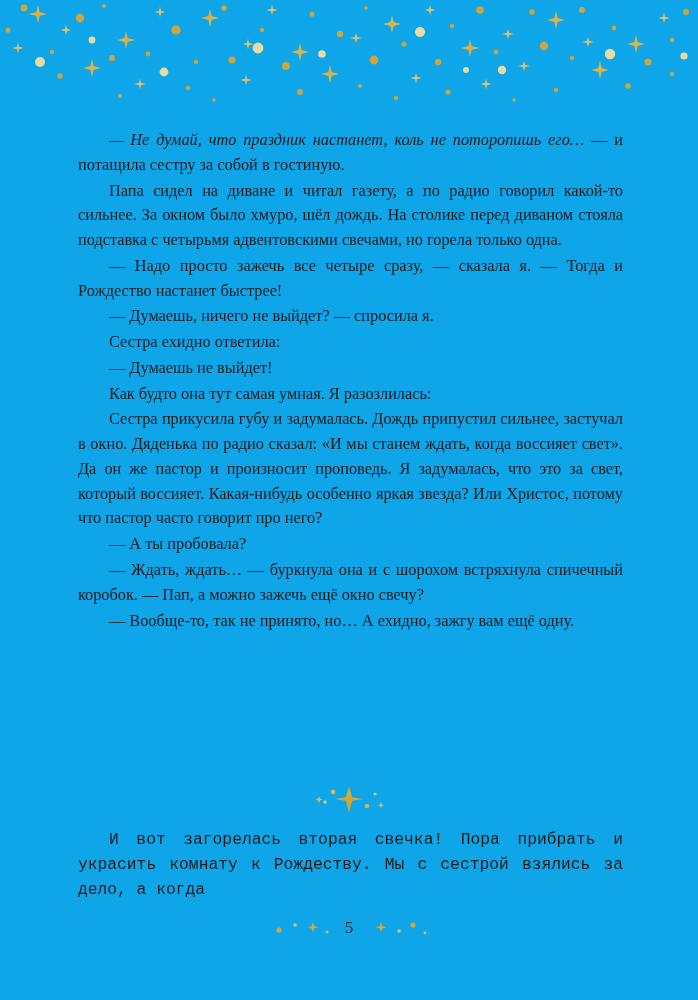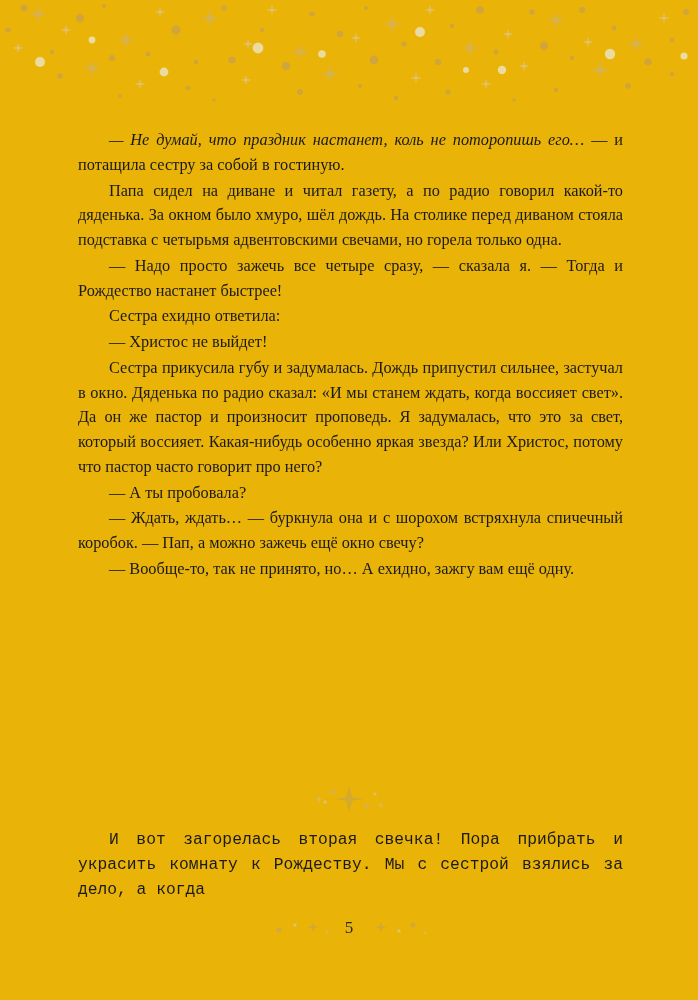--- a/index.html
+++ b/index.html
@@ -11,21 +11,21 @@
     width: 698px;
     height: 1000px;
     overflow: hidden;
     font-family: "Liberation Serif", serif;
     color: #1a1a1a;
   }
   .page {
     position: relative;
     width: 698px;
     height: 1000px;
-    background: #eab308;
+    background: #0ea5e9;
   }
 
   
   .confetti {
     position: absolute;
     left: 0;
     top: 0;
     width: 698px;
     height: 120px;
     overflow: hidden;
@@ -203,24 +203,26 @@
         <circle cx="92" cy="40" r="3.4"></circle>
           <circle cx="466" cy="70" r="3"></circle>
       </g>
     </svg>
   </div>
 
   <div class="body-text">
     <p class="para italic-lead">
       <em>— Не думай, что праздник настанет, коль не поторопишь его…</em><span> — и потащила сестру за собой в гостиную.</span>
     </p>
-    <p class="para">Папа сидел на диване и читал газету, а по радио говорил какой-то дяденька. За окном было хмуро, шёл дождь. На столике перед диваном стояла подставка с четырьмя адвентовскими свечами, но горела только одна.</p>
+    <p class="para">Папа сидел на диване и читал газету, а по радио говорил какой-то сильнее. За окном было хмуро, шёл дождь. На столике перед диваном стояла подставка с четырьмя адвентовскими свечами, но горела только одна.</p>
     <p class="para">— Надо просто зажечь все четыре сразу, — сказала я. — Тогда и Рождество настанет быстрее!</p>
+    <p class="para">— Думаешь, ничего не выйдет? — спросила я.</p>
     <p class="para">Сестра ехидно ответила:</p>
-    <p class="para">— Христос не выйдет!</p>
+    <p class="para">— Думаешь не выйдет!</p>
+    <p class="para">Как будто она тут самая умная. Я разозлилась:</p>
     <p class="para">Сестра прикусила губу и задумалась. Дождь припустил сильнее, застучал в окно. Дяденька по радио сказал: «И мы станем ждать, когда воссияет свет». Да он же пастор и произносит проповедь. Я задумалась, что это за свет, который воссияет. Какая-нибудь особенно яркая звезда? Или Христос, потому что пастор часто говорит про него?</p>
     <p class="para">— А ты пробовала?</p>
     <p class="para">— Ждать, ждать… — буркнула она и с шорохом встряхнула спичечный коробок. — Пап, а можно зажечь ещё окно свечу?</p>
     <p class="para">— Вообще-то, так не принято, но… А ехидно, зажгу вам ещё одну.</p>
   </div>
 
   <div class="divider">
     <svg width="120" height="34" viewBox="0 0 120 34" xmlns="http://www.w3.org/2000/svg" aria-hidden="true">
       <g>
         <path d="M60,4 L63.2,15.2 L74.5,17 L63.2,18.8 L60,30 L56.8,18.8 L45.5,17 L56.8,15.2 Z" fill="#d4a92f"></path>

